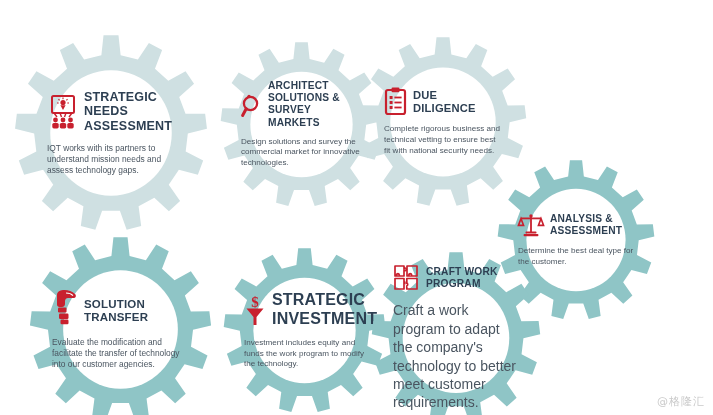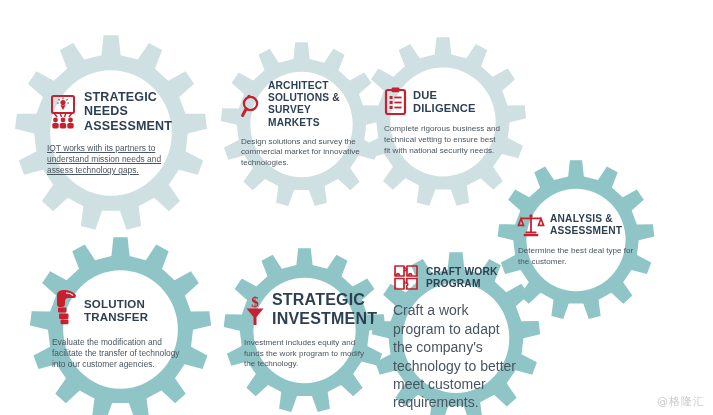--- a/index.html
+++ b/index.html
@@ -78,21 +78,21 @@
                 <rect x="4.3" y="28" width="6.4" height="5.4" rx="1.6"></rect>
               <circle cx="15" cy="25" r="2.4"></circle>
                 <rect x="11.8" y="28" width="6.4" height="5.4" rx="1.6"></rect>
               <circle cx="22.5" cy="25" r="2.4"></circle>
                 <rect x="19.3" y="28" width="6.4" height="5.4" rx="1.6"></rect>
             </g>
           </svg>
         </span>
         <span class="title">STRATEGIC NEEDS ASSESSMENT</span>
       </div>
-      <div class="body" style="margin-top:9px;text-decoration:underline;">IQT works with its partners to understand mission needs and assess technology gaps.</div>
+      <div class="body" style="margin-top:9px;">IQT works with its partners to understand mission needs and assess technology gaps.</div>
     </div>
   </div>
 
   <div class="gear g1" style="left:219px;top:42px;width:165px;height:165px;">
     <svg viewBox="0 0 200 200" width="165" height="165">
       <path class="gearpath" d="M90.17 20.63 L92.37 0.30 L107.63 0.30 L109.83 20.63 L127.45 25.06 L127.45 25.06 L138.65 8.11 L152.16 15.34 L144.85 34.38 L158.43 46.66 L158.43 46.66 L176.07 36.96 L184.74 49.77 L169.60 63.16 L176.03 80.48 L176.03 80.48 L196.07 80.26 L197.91 95.71 L178.40 100.39 L176.21 118.77 L176.21 118.77 L194.06 128.08 L188.65 142.63 L169.24 137.52 L158.93 152.76 L158.93 152.76 L170.50 169.46 L159.08 179.79 L144.22 166.06 L128.15 174.66 L128.15 174.66 L130.79 194.94 L115.98 198.66 L109.07 179.46 L90.93 179.46 L90.93 179.46 L84.02 198.66 L69.21 194.94 L71.85 174.66 L55.78 166.06 L55.78 166.06 L40.92 179.79 L29.50 169.46 L41.07 152.76 L30.76 137.52 L30.76 137.52 L11.35 142.63 L5.94 128.08 L23.79 118.77 L21.60 100.39 L21.60 100.39 L2.09 95.71 L3.93 80.26 L23.97 80.48 L30.40 63.16 L30.40 63.16 L15.26 49.77 L23.93 36.96 L41.57 46.66 L55.15 34.38 L55.15 34.38 L47.84 15.34 L61.35 8.11 L72.55 25.06 L90.17 20.63 Z" fill="#cfe0e2"></path>
       <ellipse cx="100" cy="100" rx="62" ry="64" fill="#ffffff"></ellipse>
     </svg>
     <div class="hub" style="padding:0 22px;">
       <div class="head-row" style="justify-content:flex-start;">

